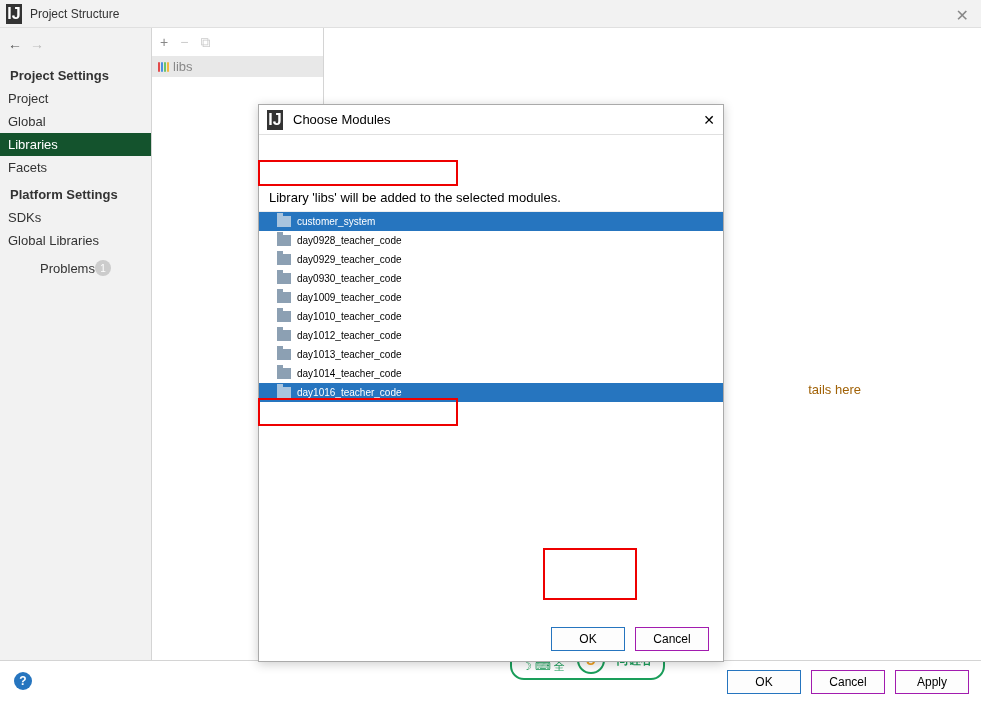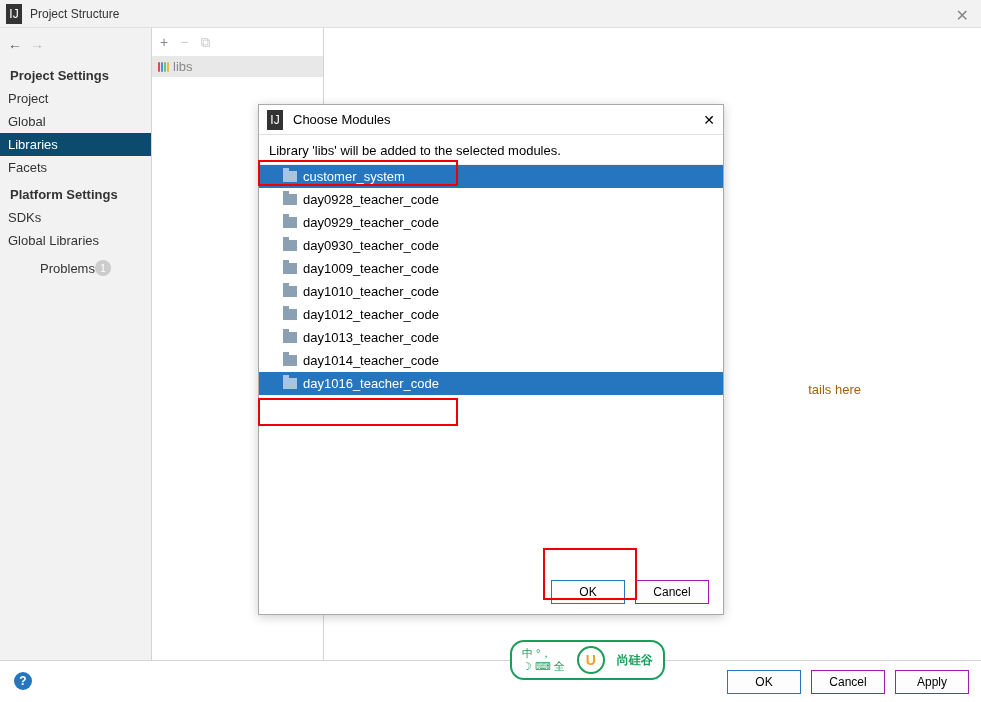--- a/index.html
+++ b/index.html
@@ -1,31 +1,31 @@
 <!DOCTYPE html>
 <html><head>
   <meta charset="utf-8">
   <style>
     * { margin: 0; padding: 0; box-sizing: border-box; font-family: "Segoe UI", Arial, sans-serif; }
     body { background: #fff; width: 981px; height: 702px; position: relative; overflow: hidden; }
     
     .titlebar { height: 28px; background: #f2f2f2; border-bottom: 1px solid #e0e0e0; display: flex; align-items: center; padding: 0 6px; }
-    .titlebar-icon { width: 16px; height: 20px; background: #333; display: inline-flex; align-items: center; justify-content: center; color: #fff; font-size: 12px; font-weight: normal; margin-right: 8px; }
+    .titlebar-icon { width: 16px; height: 20px; background: #333; display: inline-flex; align-items: center; justify-content: center; color: #fff; font-size: 16px; font-weight: bold; margin-right: 8px; }
     .titlebar-text { font-size: 12px; color: #333; }
     .titlebar-close { position: absolute; right: 12px; top: 6px; font-size: 16px; color: #888; }
     
     .content-area { display: flex; height: 632px; }
     
     .sidebar { width: 152px; background: #f2f2f2; border-right: 1px solid #d4d4d4; padding-top: 4px; }
     .sidebar-nav { display: flex; gap: 8px; padding: 4px 8px 8px; }
     .nav-arrow { color: #555; font-size: 14px; }
     .nav-arrow.disabled { color: #bbb; }
     .sidebar-heading { font-weight: bold; font-size: 13px; padding: 8px 10px 4px; color: #333; }
     .sidebar-item { font-size: 13px; padding: 4px 10px 4px 8px; color: #333; cursor: pointer; }
-    .sidebar-item.selected { background: #0c4a6e; color: #fff; }
+    .sidebar-item.selected { background: #14532d; color: #fff; }
     .problems-row { display: flex; justify-content: center; align-items: center; padding: 8px 10px; font-size: 13px; color: #333; }
     .problems-badge { background: #ccc; color: #fff; border-radius: 50%; width: 16px; height: 16px; display: inline-flex; align-items: center; justify-content: center; font-size: 10px; }
     
     .mid-panel { width: 172px; border-right: 1px solid #d4d4d4; }
     .mid-toolbar { height: 28px; display: flex; align-items: center; gap: 12px; padding: 0 8px; color: #888; }
     .mid-toolbar span { font-size: 14px; }
     .libs-row { background: #e8e8e8; padding: 3px 6px; display: flex; align-items: center; gap: 4px; font-size: 13px; color: #888; }
     .libs-bars { display: inline-flex; gap: 1px; }
     .libs-bars i { width: 2px; height: 10px; border-radius: 1px; }
     
@@ -41,23 +41,23 @@
     .wm-left { font-size: 11px; color: #1a9e5a; line-height: 1.2; }
     .wm-circle { width: 28px; height: 28px; border: 2px solid #1a9e5a; border-radius: 50%; display: inline-flex; align-items: center; justify-content: center; color: #f0a020; font-weight: bold; font-size: 14px; }
     .wm-right { font-size: 12px; color: #1a9e5a; font-weight: bold; }
     
     .dialog { position: absolute; left: 258px; top: 104px; width: 466px; background: #fff; border: 1px solid #aaa; box-shadow: 0 2px 10px rgba(0,0,0,0.2); }
     .dialog-title { height: 30px; display: flex; align-items: center; padding: 0 8px; border-bottom: 1px solid #e0e0e0; }
     .dialog-title .titlebar-icon { margin-right: 10px; }
     .dialog-title-text { font-size: 13px; }
     .dialog-close { margin-left: auto; font-size: 14px; }
     .dialog-body { padding: 8px 0; }
-    .dialog-msg { font-size: 13px; padding: 0 10px 6px; }
+    .dialog-msg { font-size: 13px; padding: 0 10px 6px; margin-top: 47px; }
     .module-list { border-top: 1px solid #eee; max-height: 398px; }
-    .module-item { display: flex; align-items: center; padding: 4px 24px; font-size: 13px; gap: 6px; cursor: pointer; }
+    .module-item { display: flex; align-items: center; padding: 4px 18px; font-size: 10px; gap: 6px; cursor: pointer; }
     .module-item.selected { background: #2675bf; color: #fff; }
     .mod-icon { width: 14px; height: 11px; background: #8ca0b3; position: relative; }
     .mod-icon::before { content: ''; position: absolute; top: -3px; left: 0; width: 6px; height: 3px; background: #8ca0b3; }
     .module-item.selected .mod-icon, .module-item.selected .mod-icon::before { background: #a8c4de; }
     .red-box-1 { position: absolute; left: 258px; top: 160px; width: 200px; height: 26px; border: 2px solid #e00; pointer-events: none; }
     .red-box-2 { position: absolute; left: 258px; top: 398px; width: 200px; height: 28px; border: 2px solid #e00; pointer-events: none; }
     .red-box-3 { position: absolute; left: 543px; top: 548px; width: 94px; height: 52px; border: 2px solid #e00; pointer-events: none; }
     .dialog-footer { height: 44px; display: flex; align-items: center; justify-content: flex-end; padding: 0 14px; gap: 10px; }
     .dialog .module-list { height: 398px; }
   </style>

